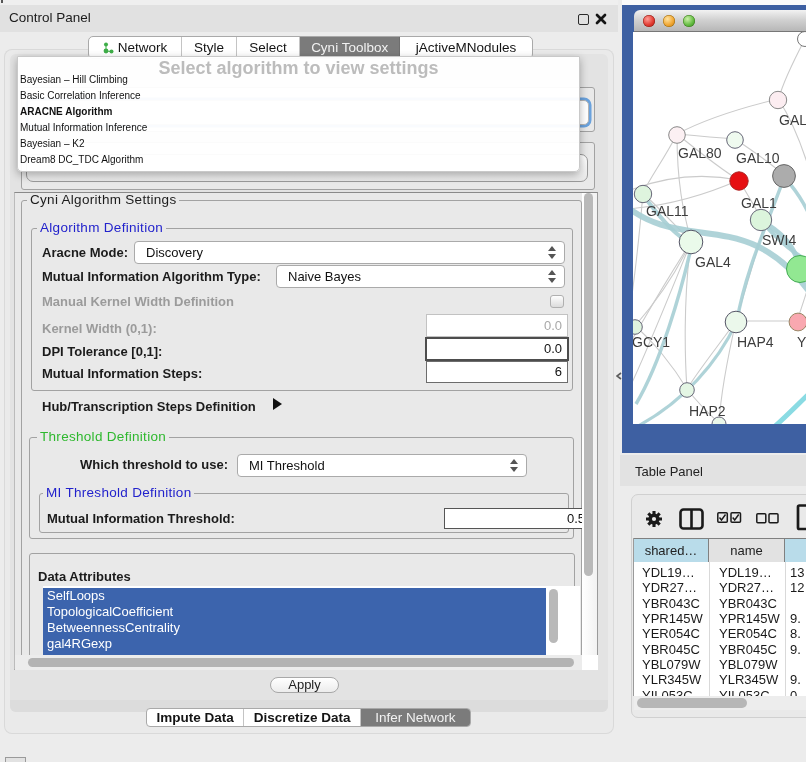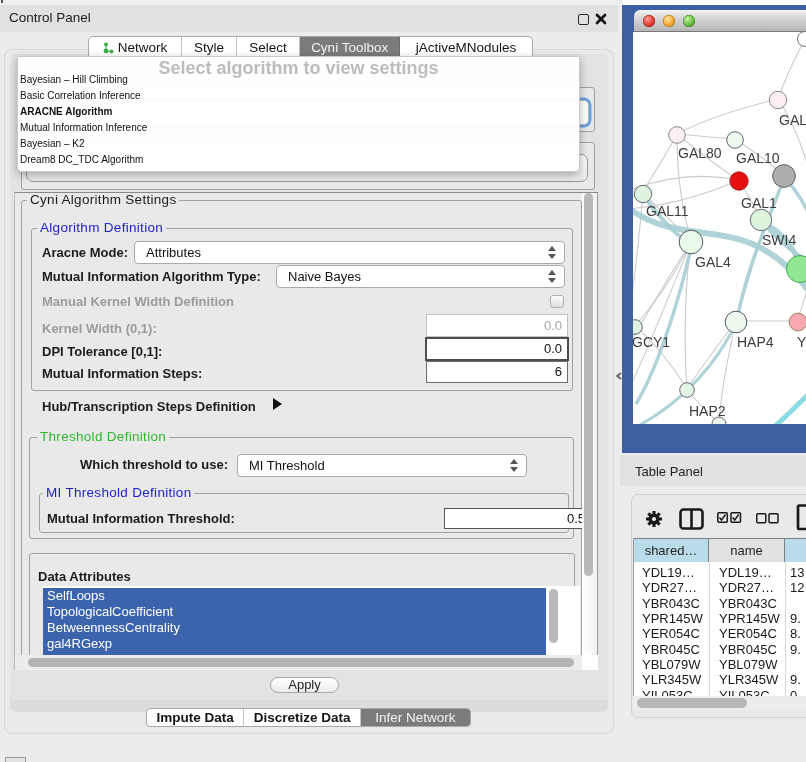--- a/index.html
+++ b/index.html
@@ -58,21 +58,21 @@
   <div class="abs" id="viewport" style="left:14px;top:192px;width:584px;height:478px;background:#e9e9e9;border-top:1px solid #8a8a8a;border-left:1px solid #bbb;border-right:1px solid #9a9a9a;border-bottom:1px solid #9a9a9a;box-sizing:border-box;overflow:hidden;">
 
     <div class="fieldset" style="left:6px;top:7px;width:559px;height:470px;"></div>
     <div class="glabel" style="left:12px;top:0;color:#1c1c1c;">Cyni Algorithm Settings</div>
 
     <div class="fieldset" style="left:16px;top:35px;width:540px;height:161px;"></div>
     <div class="glabel" style="left:22px;top:28px;color:#2222cc;">Algorithm Definition</div>
 
     <div class="blabel" style="left:27px;top:52px;">Aracne Mode:</div>
     <div class="combo" style="left:119px;top:48px;width:429px;height:21px;">
-      <span class="tx">Attributes</span>
+      <span class="tx">Discovery</span>
         <span class="stepper"></span>
     </div>
     <div class="blabel" style="left:27px;top:76px;">Mutual Information Algorithm Type:</div>
     <div class="combo" style="left:261px;top:72px;width:287px;height:21px;">
       <span class="tx">Naive Bayes</span>
         <span class="stepper"></span>
     </div>
     <div class="blabel" style="left:27px;top:101px;color:#9b9b9b;">Manual Kernel Width Definition</div>
     <div class="abs" style="left:535px;top:102px;width:12px;height:11px;background:linear-gradient(#fefefe,#dcdcdc);border:1px solid #b0b0b0;border-radius:3px;"></div>
     <div class="blabel" style="left:27px;top:128px;color:#9b9b9b;">Kernel Width (0,1):</div>

